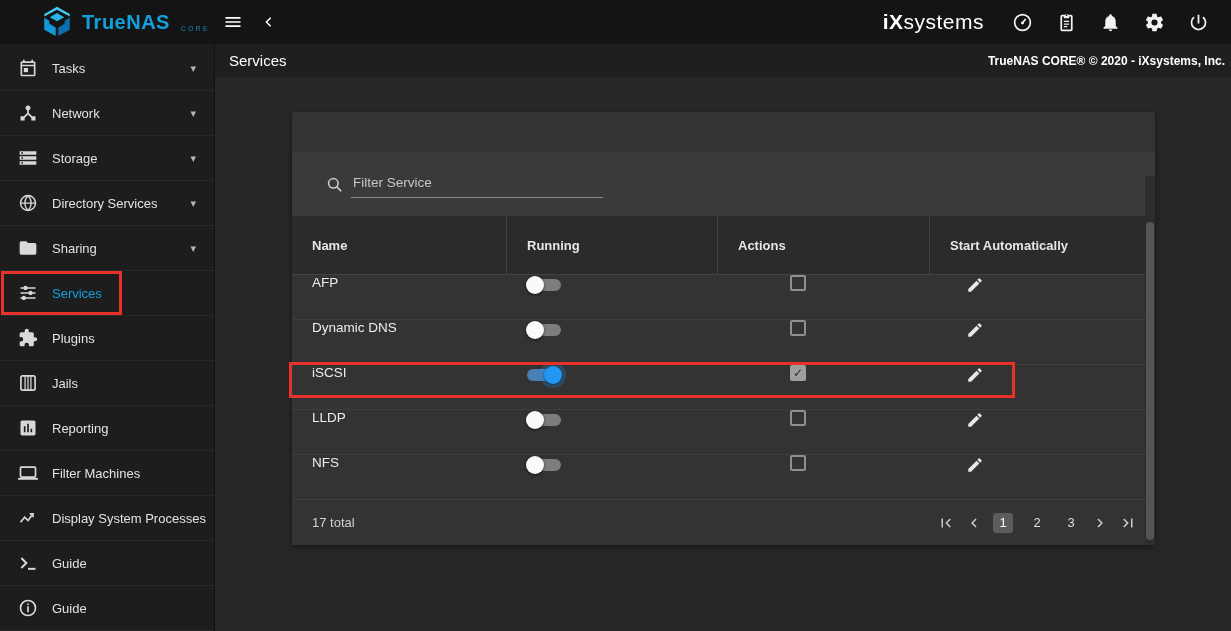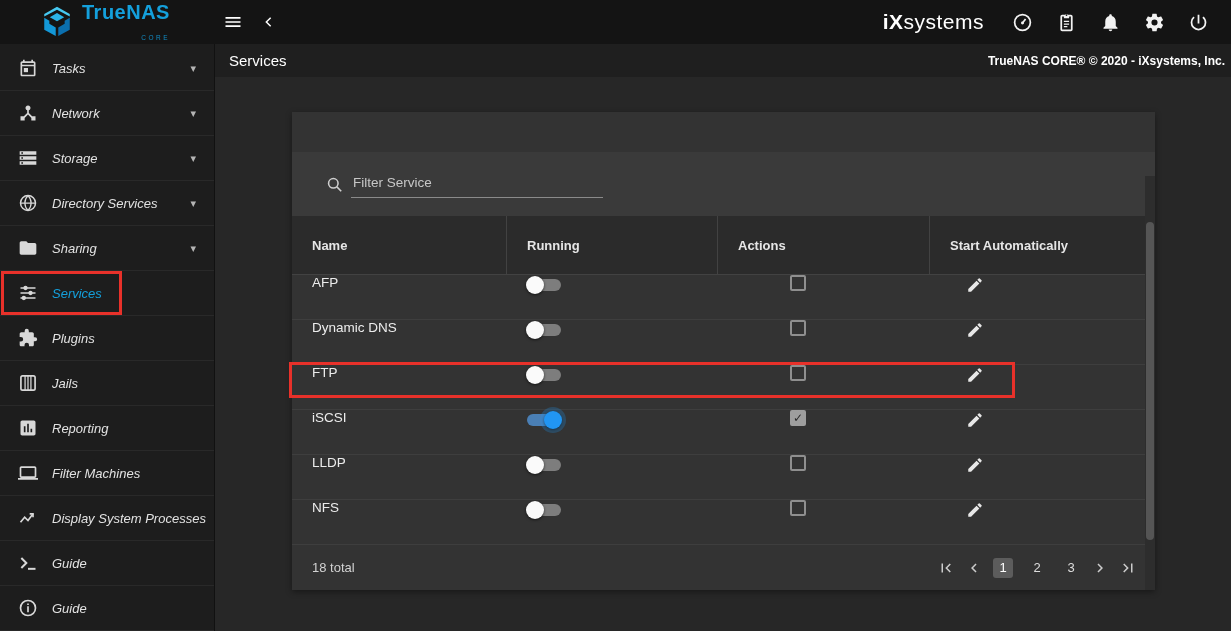--- a/index.html
+++ b/index.html
@@ -5,39 +5,39 @@
   * { margin:0; padding:0; box-sizing:border-box; }
   html,body { background:#1a1a1a; }
   body { font-family:"Liberation Sans","DejaVu Sans",sans-serif; }
   #app { position:relative; width:1231px; height:631px; overflow:hidden; background:#272727; }
 
   
   .topbar { position:absolute; left:0; top:0; width:1231px; height:44px; background:#141414; display:flex; align-items:center; z-index:5; }
   .brand { width:215px; display:flex; align-items:center; padding-left:40px; }
   .brand .logo { width:34px; height:34px; display:inline-block; }
   .brand .logo svg { width:100%; height:100%; }
-  .brand-text { margin-left:8px; display:flex; flex-direction:column; align-items:flex-end; line-height:1;gap:11px; }
+  .brand-text { margin-left:8px; display:flex; flex-direction:row; align-items:flex-end; line-height:1;gap:11px; }
   .brand-name { color:#14a0dc; font-size:20px; font-weight:bold; letter-spacing:.5px; }
   .brand-sub { color:#128cc4; font-size:6.5px; letter-spacing:2.5px; margin-top:2px; }
   .tb-btn { width:36px; height:36px; display:flex; align-items:center; justify-content:center; color:#ffffff; cursor:pointer; }
   .tb-btn svg { width:20px; height:20px; }
   .tb-btn.small svg { width:16px; height:16px; }
   .tb-spacer { flex:1; }
   .ix-logo { color:#ffffff; font-size:21px; margin-right:28px; letter-spacing:.5px; }
   .ix-logo b { font-weight:bold; }
   .tb-icons { display:flex; align-items:center; gap:23px; margin-right:22px; }
   .tb-icons .tb-btn { width:21px; height:21px; color:#f2f2f2; }
   .tb-icons .tb-btn svg { width:21px; height:21px; }
 
   
   .sidebar { position:absolute; left:0; top:44px; bottom:0; width:215px; background:#1d1d1d; border-right:1px solid #111; padding-top:2px; }
   .sb-item { height:45px; display:flex; align-items:center; padding:0 18px 0 18px; border-bottom:1px solid #292929; cursor:pointer; }
   .sb-item .icon { width:20px; height:20px; color:#d8d8d8; flex:0 0 20px; }
   .sb-item .icon svg { width:20px; height:20px; }
-  .sb-label { margin-left:14px; font-size:13px; color:#e2e2e2; flex:1; white-space:nowrap;font-style:italic; }
+  .sb-label { margin-left:14px; font-size:13px; color:#e2e2e2; flex:1; white-space:nowrap; }
   .sb-item.active .sb-label { color:#14a0dc; }
   .caret { color:#b5b5b5; font-size:11px; }
 
   
   .pageheader { position:absolute; left:215px; top:44px; width:1016px; height:33px; background:#1f1f1f; display:flex; align-items:center; padding:0 6px 0 14px; }
   .page-title { color:#ffffff; font-size:15px; }
   .ph-spacer { flex:1; }
   .copyright { color:#ffffff; font-size:12px; font-weight:bold; }
 
   
@@ -309,98 +309,79 @@
               <span class="cbx"></span>
             </div>
             <div class="cell">
               <button class="edit-btn"><svg viewBox="0 0 24 24">
                   <path fill="currentColor" d="M3 17.25V21h3.75L17.81 9.94l-3.75-3.75L3 17.25zM20.71 7.04a1 1 0 0 0 0-1.41l-2.34-2.34a1 1 0 0 0-1.41 0l-1.83 1.83 3.75 3.75 1.83-1.83z"></path>
                 </svg></button>
             </div>
           </div>
           <div class="trow">
             <div class="cell">
-              <span class="cell-name">FTP</span>
+              <span class="cell-name">iSCSI</span>
+            </div>
+            <div class="cell">
+              <span class="toggle on">
+                <span class="track"></span>
+                <span class="thumb"></span>
+              </span>
+            </div>
+            <div class="cell">
+              <span class="cbx checked">✓</span>
+            </div>
+            <div class="cell">
+              <button class="edit-btn"><svg viewBox="0 0 24 24">
+                  <path fill="currentColor" d="M3 17.25V21h3.75L17.81 9.94l-3.75-3.75L3 17.25zM20.71 7.04a1 1 0 0 0 0-1.41l-2.34-2.34a1 1 0 0 0-1.41 0l-1.83 1.83 3.75 3.75 1.83-1.83z"></path>
+                </svg></button>
+            </div>
+          </div>
+          <div class="trow">
+            <div class="cell">
+              <span class="cell-name">LLDP</span>
             </div>
             <div class="cell">
               <span class="toggle">
                 <span class="track"></span>
                 <span class="thumb"></span>
               </span>
             </div>
             <div class="cell">
               <span class="cbx"></span>
             </div>
             <div class="cell">
               <button class="edit-btn"><svg viewBox="0 0 24 24">
                   <path fill="currentColor" d="M3 17.25V21h3.75L17.81 9.94l-3.75-3.75L3 17.25zM20.71 7.04a1 1 0 0 0 0-1.41l-2.34-2.34a1 1 0 0 0-1.41 0l-1.83 1.83 3.75 3.75 1.83-1.83z"></path>
                 </svg></button>
             </div>
           </div>
           <div class="trow">
             <div class="cell">
-              <span class="cell-name">iSCSI</span>
-            </div>
-            <div class="cell">
-              <span class="toggle on">
-                <span class="track"></span>
-                <span class="thumb"></span>
-              </span>
-            </div>
-            <div class="cell">
-              <span class="cbx checked">✓</span>
-            </div>
-            <div class="cell">
-              <button class="edit-btn"><svg viewBox="0 0 24 24">
-                  <path fill="currentColor" d="M3 17.25V21h3.75L17.81 9.94l-3.75-3.75L3 17.25zM20.71 7.04a1 1 0 0 0 0-1.41l-2.34-2.34a1 1 0 0 0-1.41 0l-1.83 1.83 3.75 3.75 1.83-1.83z"></path>
-                </svg></button>
-            </div>
-          </div>
-          <div class="trow">
-            <div class="cell">
-              <span class="cell-name">LLDP</span>
+              <span class="cell-name">NFS</span>
             </div>
             <div class="cell">
               <span class="toggle">
                 <span class="track"></span>
                 <span class="thumb"></span>
               </span>
             </div>
             <div class="cell">
               <span class="cbx"></span>
             </div>
             <div class="cell">
               <button class="edit-btn"><svg viewBox="0 0 24 24">
                   <path fill="currentColor" d="M3 17.25V21h3.75L17.81 9.94l-3.75-3.75L3 17.25zM20.71 7.04a1 1 0 0 0 0-1.41l-2.34-2.34a1 1 0 0 0-1.41 0l-1.83 1.83 3.75 3.75 1.83-1.83z"></path>
                 </svg></button>
             </div>
           </div>
-          <div class="trow">
-            <div class="cell">
-              <span class="cell-name">NFS</span>
-            </div>
-            <div class="cell">
-              <span class="toggle">
-                <span class="track"></span>
-                <span class="thumb"></span>
-              </span>
-            </div>
-            <div class="cell">
-              <span class="cbx"></span>
-            </div>
-            <div class="cell">
-              <button class="edit-btn"><svg viewBox="0 0 24 24">
-                  <path fill="currentColor" d="M3 17.25V21h3.75L17.81 9.94l-3.75-3.75L3 17.25zM20.71 7.04a1 1 0 0 0 0-1.41l-2.34-2.34a1 1 0 0 0-1.41 0l-1.83 1.83 3.75 3.75 1.83-1.83z"></path>
-                </svg></button>
-            </div>
-          </div>
         </div>
 
       <div class="tfoot">
-        <span class="total">18 total</span>
+        <span class="total">17 total</span>
         <span class="tf-spacer"></span>
         <span class="pager">
           <span class="pgbtn"><svg viewBox="0 0 24 24">
                 <path fill="currentColor" d="M18.41 16.59L13.82 12l4.59-4.59L17 6l-6 6 6 6zM6 6h2v12H6z"></path>
               </svg></span>
           <span class="pgbtn"><svg viewBox="0 0 24 24">
                 <path fill="currentColor" d="M15.41 7.41L14 6l-6 6 6 6 1.41-1.41L10.83 12z"></path>
               </svg></span>
           <span id="pages" style="display:flex;align-items:center;gap:14px;">
               <span class="page current">1</span>

